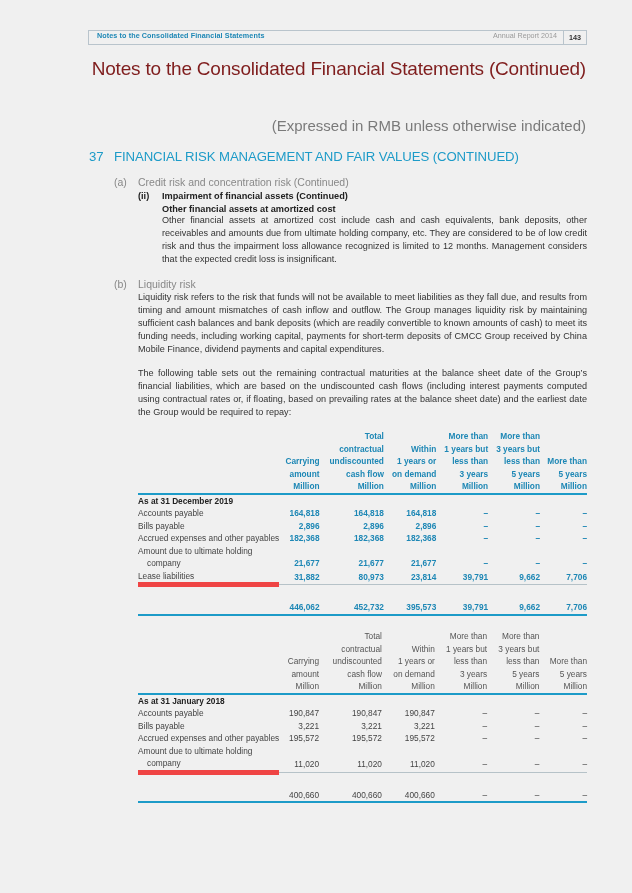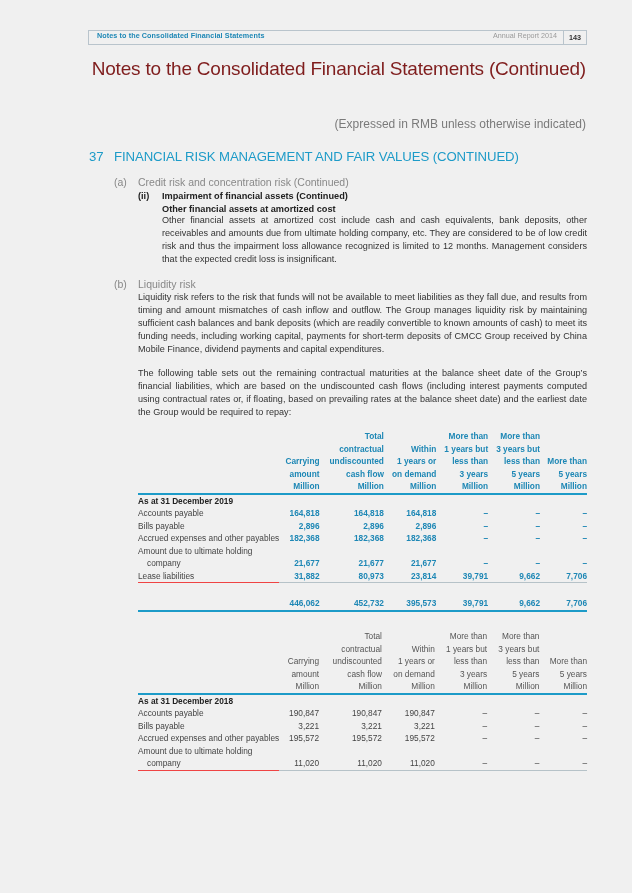--- a/index.html
+++ b/index.html
@@ -10,21 +10,21 @@
   .abs { position:absolute; }
   
   .run-head {
     left:88px; top:30px; width:499px; height:15px;
     border:1px solid #b9c4cc; box-sizing:border-box; display:flex; 
   }
   .run-left { flex:1; padding-left:8px; font-size:7.2px; font-weight:bold; color:#1d87b5; letter-spacing:0.1px; }
   .run-right { font-size:7.2px; color:#9a9a9a; padding-right:6px; }
   .run-page { width:22px; height:100%; border-left:1px solid #b9c4cc; display:flex; align-items:center; justify-content:center; font-size:7.2px; font-weight:bold; color:#333; }
   .page-title { right:46px; top:58px; font-size:19px; color:#7f1d1d; letter-spacing:-0.2px; }
-  .expressed { right:46px; top:117px; font-size:12px; color:#7a7a7a; }
+  .expressed { right:46px; top:117px; font-size:15px; color:#7a7a7a; }
   .sec-head { left:89px; top:149px; font-size:13.2px; color:#1d9bc8; letter-spacing:-0.1px; white-space:nowrap; }
   .sec-head .num { display:inline-block; width:25px; }
   .sub-head { font-size:10.5px; color:#888; white-space:nowrap; }
   .sub-head .lbl { display:inline-block; width:24px; }
   .bold-h { font-size:9.2px; font-weight:bold; color:#222; white-space:nowrap; }
   .para { font-size:9.1px; line-height:13px; color:#333; text-align:justify; text-align-last:left; }
   
   table.fin { position:absolute; left:138px; width:449px; border-collapse:collapse; font-size:8.3px; }
   table.fin td { padding:0; height:12.5px; line-height:12.5px; white-space:nowrap; }
   table.fin td.num { text-align:right; }
@@ -32,21 +32,21 @@
   .hdr td { line-height:12.7px; height:12.7px; }
   .t2019 .hdr td { color:#1d87b5; font-weight:bold; }
   .t2019 .vals td.num { color:#1d87b5; font-weight:bold; }
   .t2018 .hdr td { color:#555; }
   .t2018 .vals td.num { color:#444; }
   .lbl-cell { color:#444; }
   .indent { padding-left:9px !important; }
   .period td { font-weight:bold; color:#222; }
   .rule-thick td { border-bottom:2px solid #1d9bc8; }
   .rule-thin td.num { border-bottom:1px solid #b6c2c8; }
-  .rule-thin td:first-child { border-bottom:1px solid #ef4444; }
+  .rule-thin td:first-child { border-bottom:5px solid #ef4444; }
   .total-rule td { border-bottom:2px solid #1d9bc8; }
 </style>
 </head>
 <body>
 
 <div class="abs run-head">
   <span class="run-left">Notes to the Consolidated Financial Statements</span>
   <span class="run-right">Annual Report 2014</span>
   <span class="run-page">143</span>
 </div>
@@ -251,21 +251,21 @@
       <tr class="hdr rule-thick">
         <td></td>
         <td class="num">Million</td>
         <td class="num">Million</td>
         <td class="num">Million</td>
         <td class="num">Million</td>
         <td class="num">Million</td>
         <td class="num">Million</td>
       </tr>
       <tr class="period">
-        <td colspan="7">As at 31 December 2018</td>
+        <td colspan="7">As at 31 January 2018</td>
       </tr>
       <tr class="vals">
         <td class="lbl-cell">Accounts payable</td>
         <td class="num">190,847</td>
         <td class="num">190,847</td>
         <td class="num">190,847</td>
         <td class="num">–</td>
         <td class="num">–</td>
         <td class="num">–</td>
       </tr>
@@ -301,14 +301,23 @@
         <td class="num">11,020</td>
         <td class="num">11,020</td>
         <td class="num">11,020</td>
         <td class="num">–</td>
         <td class="num">–</td>
         <td class="num">–</td>
       </tr>
       <tr>
         <td colspan="7" style="height: 14px;"></td>
       </tr>
+      <tr class="vals total-rule">
+        <td></td>
+        <td class="num">400,660</td>
+        <td class="num">400,660</td>
+        <td class="num">400,660</td>
+        <td class="num">–</td>
+        <td class="num">–</td>
+        <td class="num">–</td>
+      </tr>
     </tbody>
 </table>
 
 </body></html>

